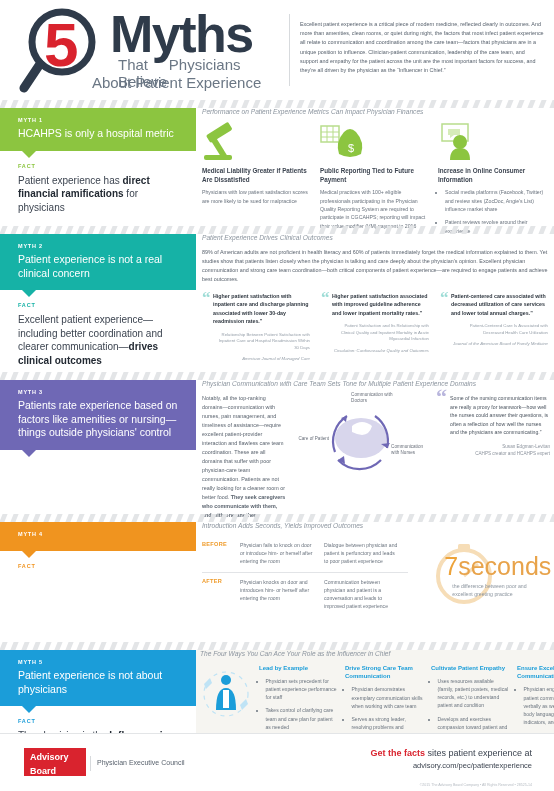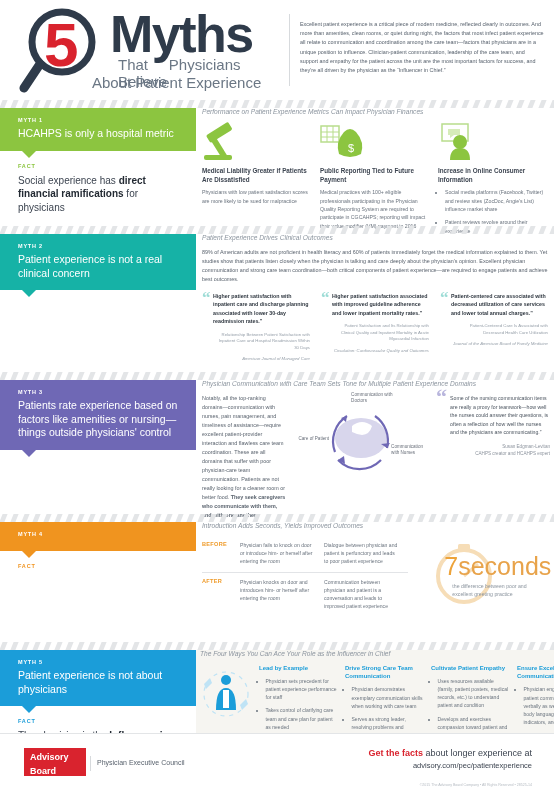--- a/index.html
+++ b/index.html
@@ -203,21 +203,21 @@
     </div>
 
   <div class="myth" style="height:118px">
     <div class="myth-left">
       <div class="myth-head" style="background:#8cc540;color:#8cc540">
         <div class="myth-label" style="color:#fff">MYTH 1</div>
         <div class="myth-title" style="color:#fff">HCAHPS is only a hospital metric</div>
       </div>
       <div class="fact-box">
         <div class="fact-label" style="color:#8cc540">FACT</div>
-        <div class="fact-text"><span>Social experience has </span><b>direct financial ramifications</b><span> for physicians</span></div>
+        <div class="fact-text"><span>Patient experience has </span><b>direct financial ramifications</b><span> for physicians</span></div>
       </div>
     </div>
     <div class="myth-right">
       <div class="sect-title">Performance on Patient Experience Metrics Can Impact Physician Finances</div>
       <div class="cols3">
         <div class="col3">
           <div class="ic">
             <svg width="46" height="40" viewBox="0 0 46 40">
               <rect x="4" y="6" width="26" height="9" rx="2" fill="#8cc540" transform="rotate(-32 17 10)"></rect>
               <rect x="14" y="16" width="6" height="20" fill="#8cc540" transform="rotate(-32 17 26)"></rect>
@@ -316,20 +316,24 @@
       <i style="left:540px"></i>
       <i style="left:551px"></i>
     </div>
 
   <div class="myth" style="height:138px">
     <div class="myth-left">
       <div class="myth-head" style="background:#16b2a6;color:#16b2a6">
         <div class="myth-label" style="color:#fff">MYTH 2</div>
         <div class="myth-title" style="color:#fff">Patient experience is not a real clinical concern</div>
       </div>
+      <div class="fact-box">
+        <div class="fact-label" style="color:#16b2a6">FACT</div>
+        <div class="fact-text"><span>Excellent patient experience—including better coordination and clearer communication—</span><b>drives clinical outcomes</b></div>
+      </div>
     </div>
     <div class="myth-right">
       <div class="sect-title">Patient Experience Drives Clinical Outcomes</div>
       <div class="body-par">89% of American adults are not proficient in health literacy and 60% of patients immediately forget the medical information explained to them. Yet studies show that patients listen closely when the physician is talking and care deeply about the physician's opinion. Excellent physician communication and strong care team coordination—both critical components of patient experience—are required to engage patients and achieve best outcomes.</div>
       <div class="quotes">
         <div class="quote">
           <div class="qmark" style="color:#9ddcd6">“</div>
           <div class="qtext"><b>Higher patient satisfaction with inpatient care and discharge planning associated with </b><b>lower 30-day readmission rates.”</b></div>
           <div class="qsrc"><span>Relationship Between Patient Satisfaction with Inpatient Care and Hospital Readmission Within 30 Days</span><em>American Journal of Managed Care</em></div>
         </div>
@@ -652,19 +656,19 @@
     </div>
   </div>
 
   <div class="footer">
     <div class="ab-logo">
       <span>Advisory</span>
       <span>Board</span>
     </div>
     <div class="pec">Physician Executive Council</div>
     <div class="cta">
-      <div class="cta-1"><b>Get the facts</b><span> about longer experience at</span></div>
+      <div class="cta-1"><b>Get the facts</b><span> sites patient experience at</span></div>
       <div class="cta-2">advisory.com/pec/patientexperience</div>
     </div>
     <div class="copy">©2015 The Advisory Board Company • All Rights Reserved • 28525-14</div>
   </div>
 
 </div>
 
 </body></html>

